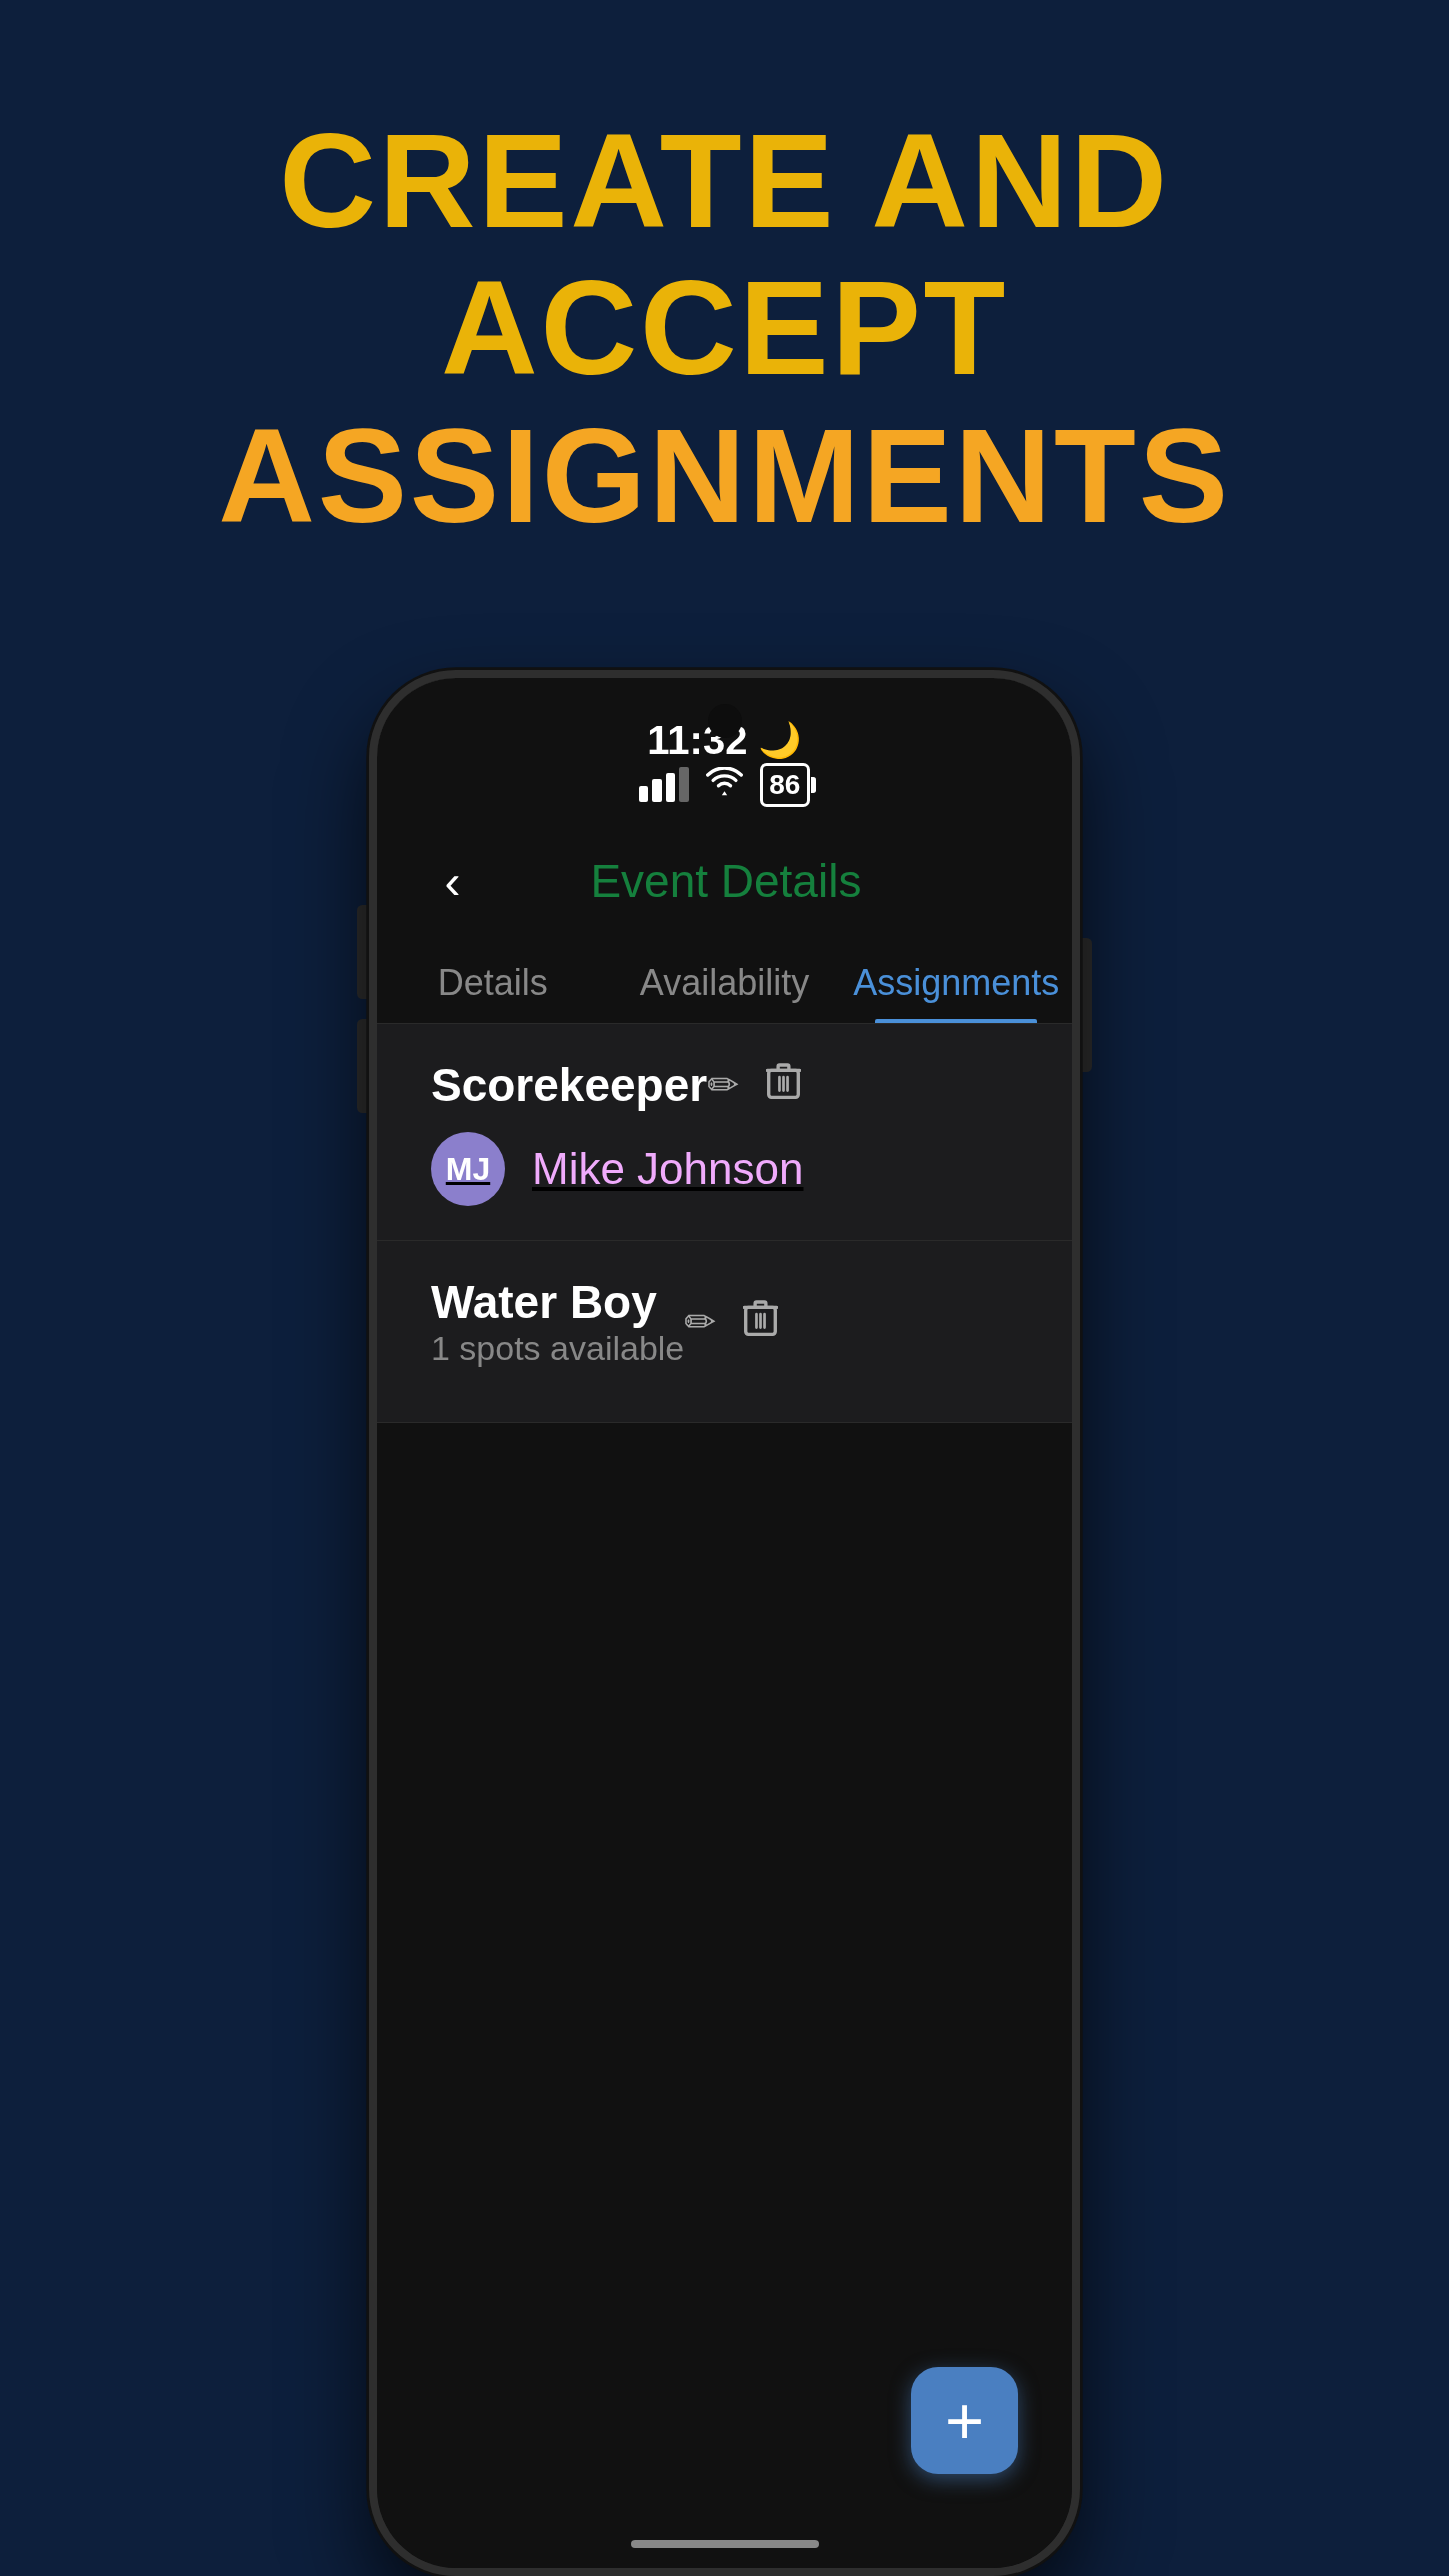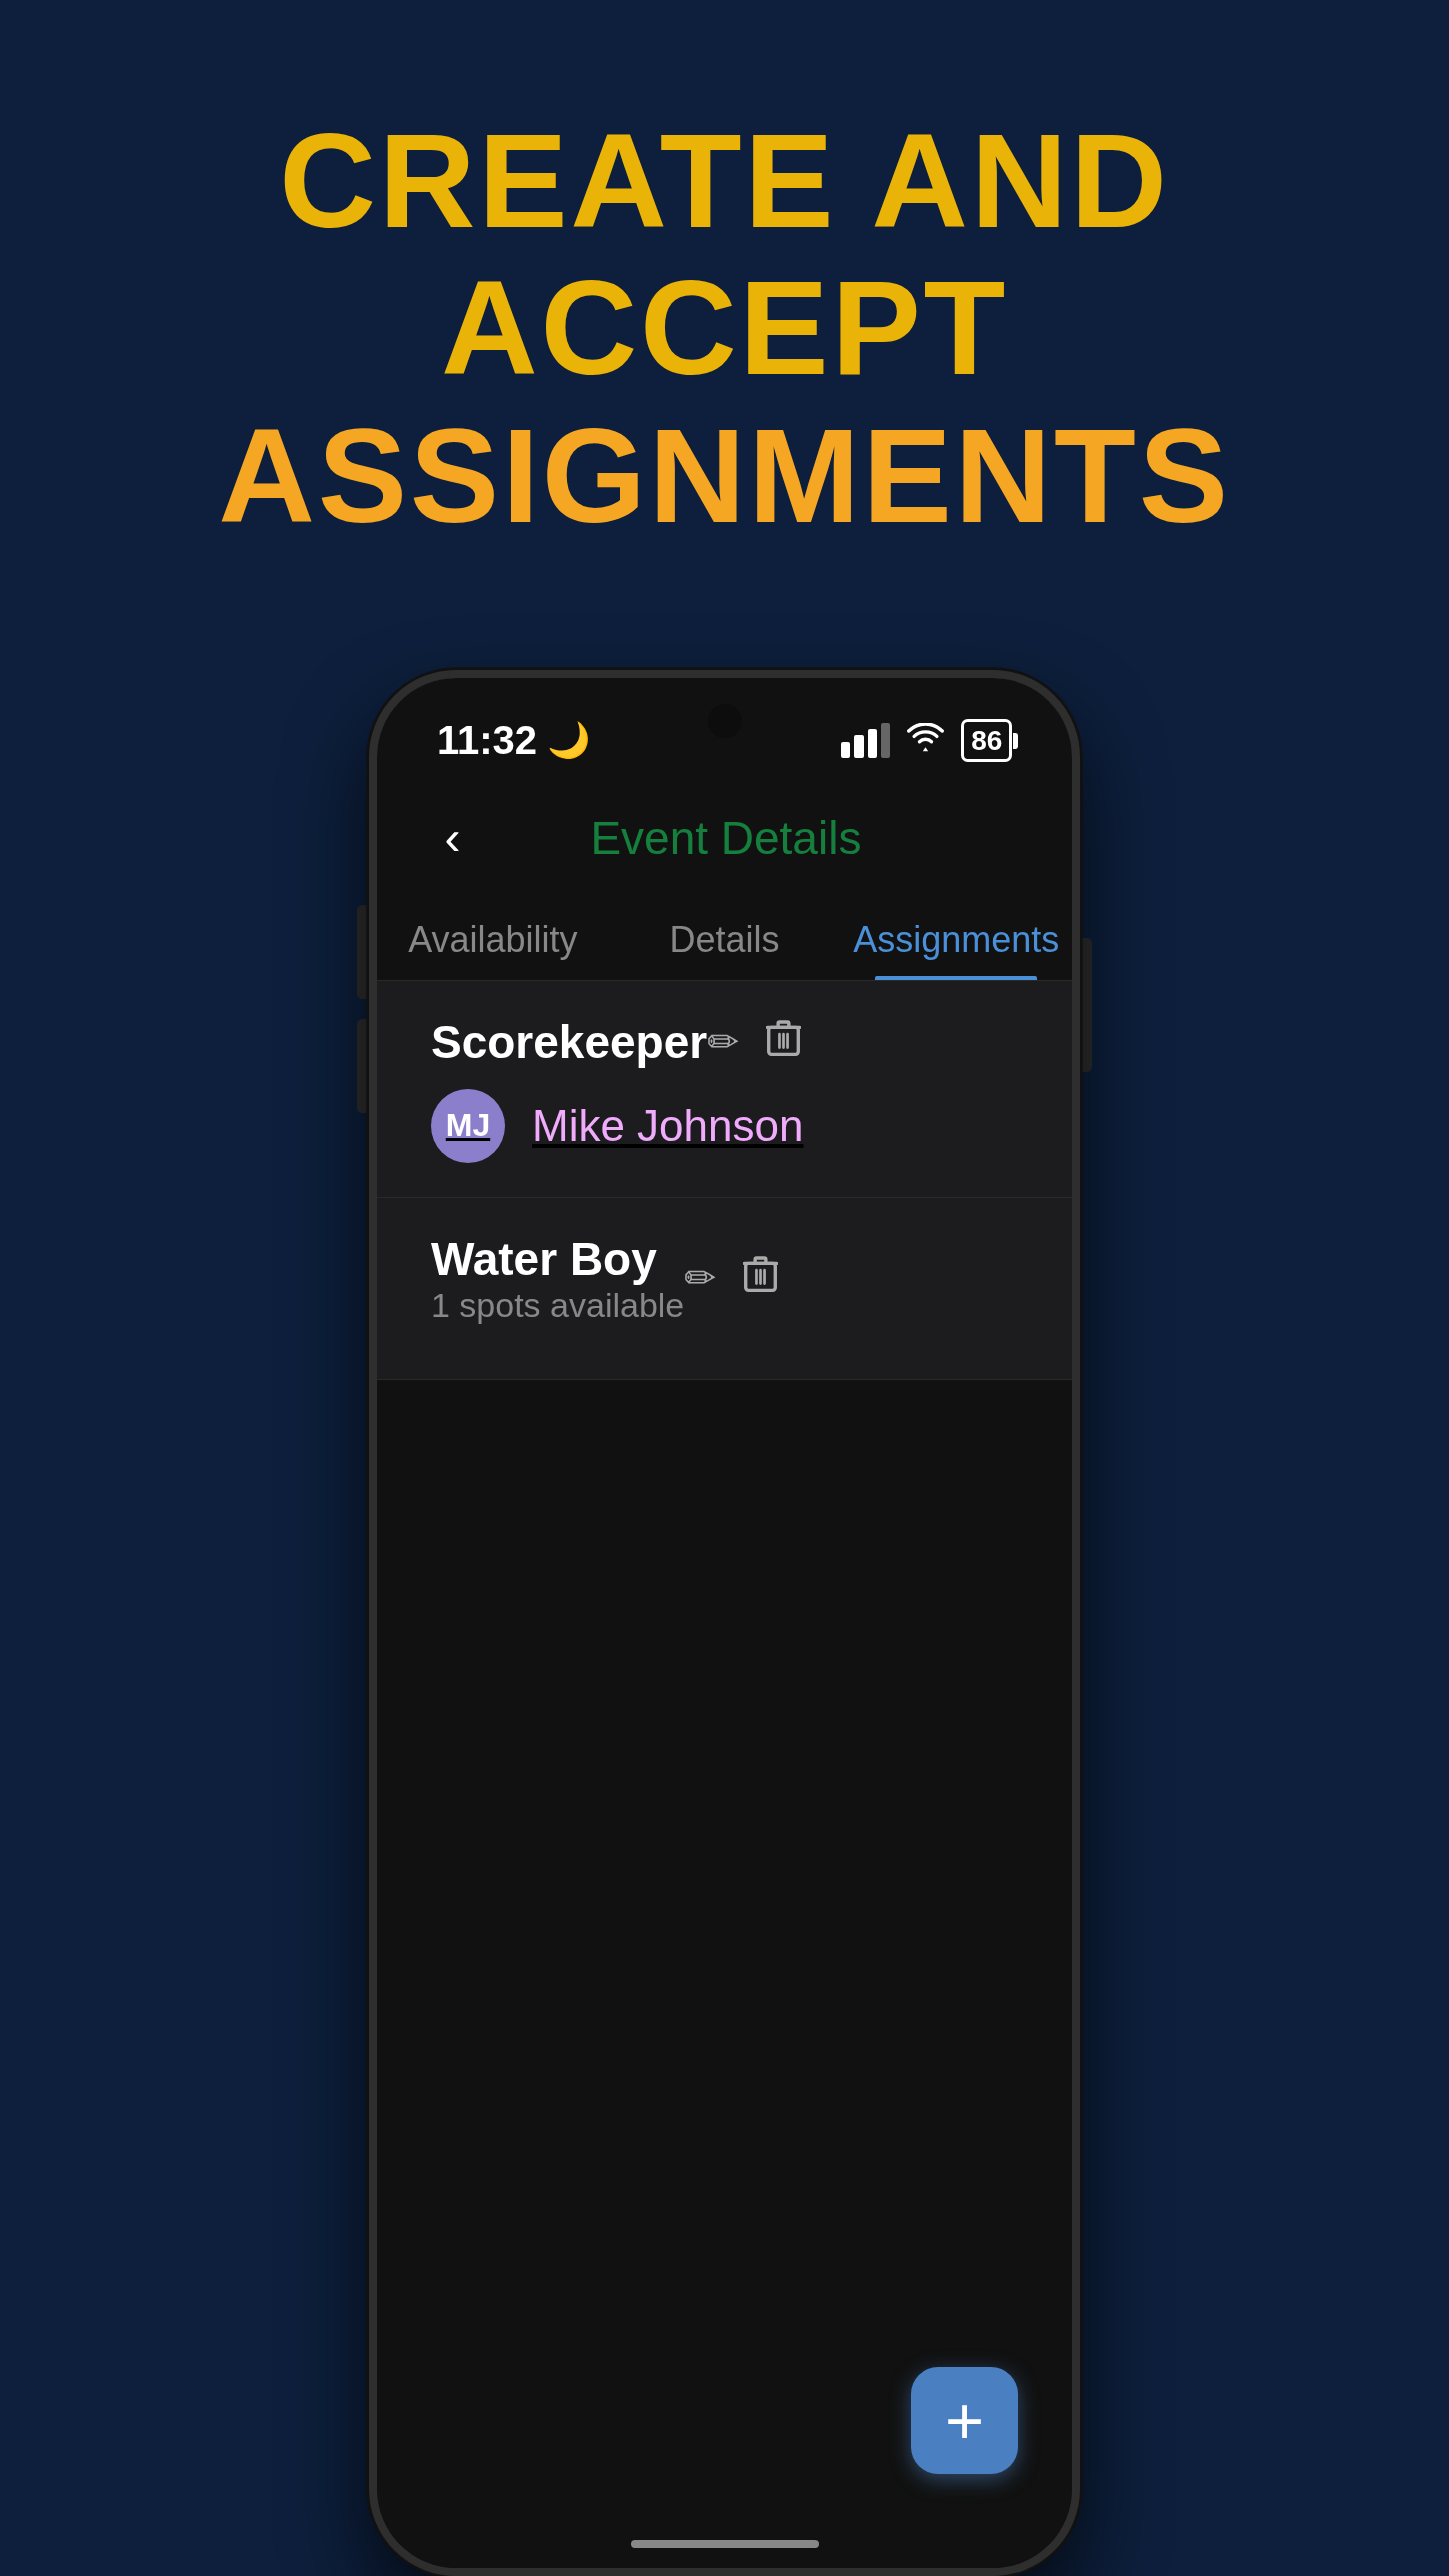--- a/index.html
+++ b/index.html
@@ -117,20 +117,21 @@
       flex-direction: column;
     }
 
     
     .status-bar {
       display: flex;
       justify-content: space-between;
       align-items: center;
       padding: 40px 60px 13.4px;
       flex-shrink: 0;
+      flex-direction: column;
     }
 
     .status-time {
       font-size: 40px;
       font-weight: 600;
       color: #ffffff;
       display: flex;
       align-items: center;
       gap: 10.7px;
     }
@@ -390,24 +391,24 @@
         </div>
       </div>
 
       <div class="app-bar">
         <div class="back-btn">‹</div>
         <div class="app-bar-title">Event Details</div>
       </div>
 
       <div class="tabs">
         <div class="tab">
+          <span>Details</span>
+        </div>
+        <div class="tab">
           <span>Availability</span>
-        </div>
-        <div class="tab">
-          <span>Details</span>
         </div>
         <div class="tab active">
           <span>Assignments</span>
         </div>
       </div>
 
       <div class="content">
 
         <div class="assignment-card">
           <div class="assignment-header">

